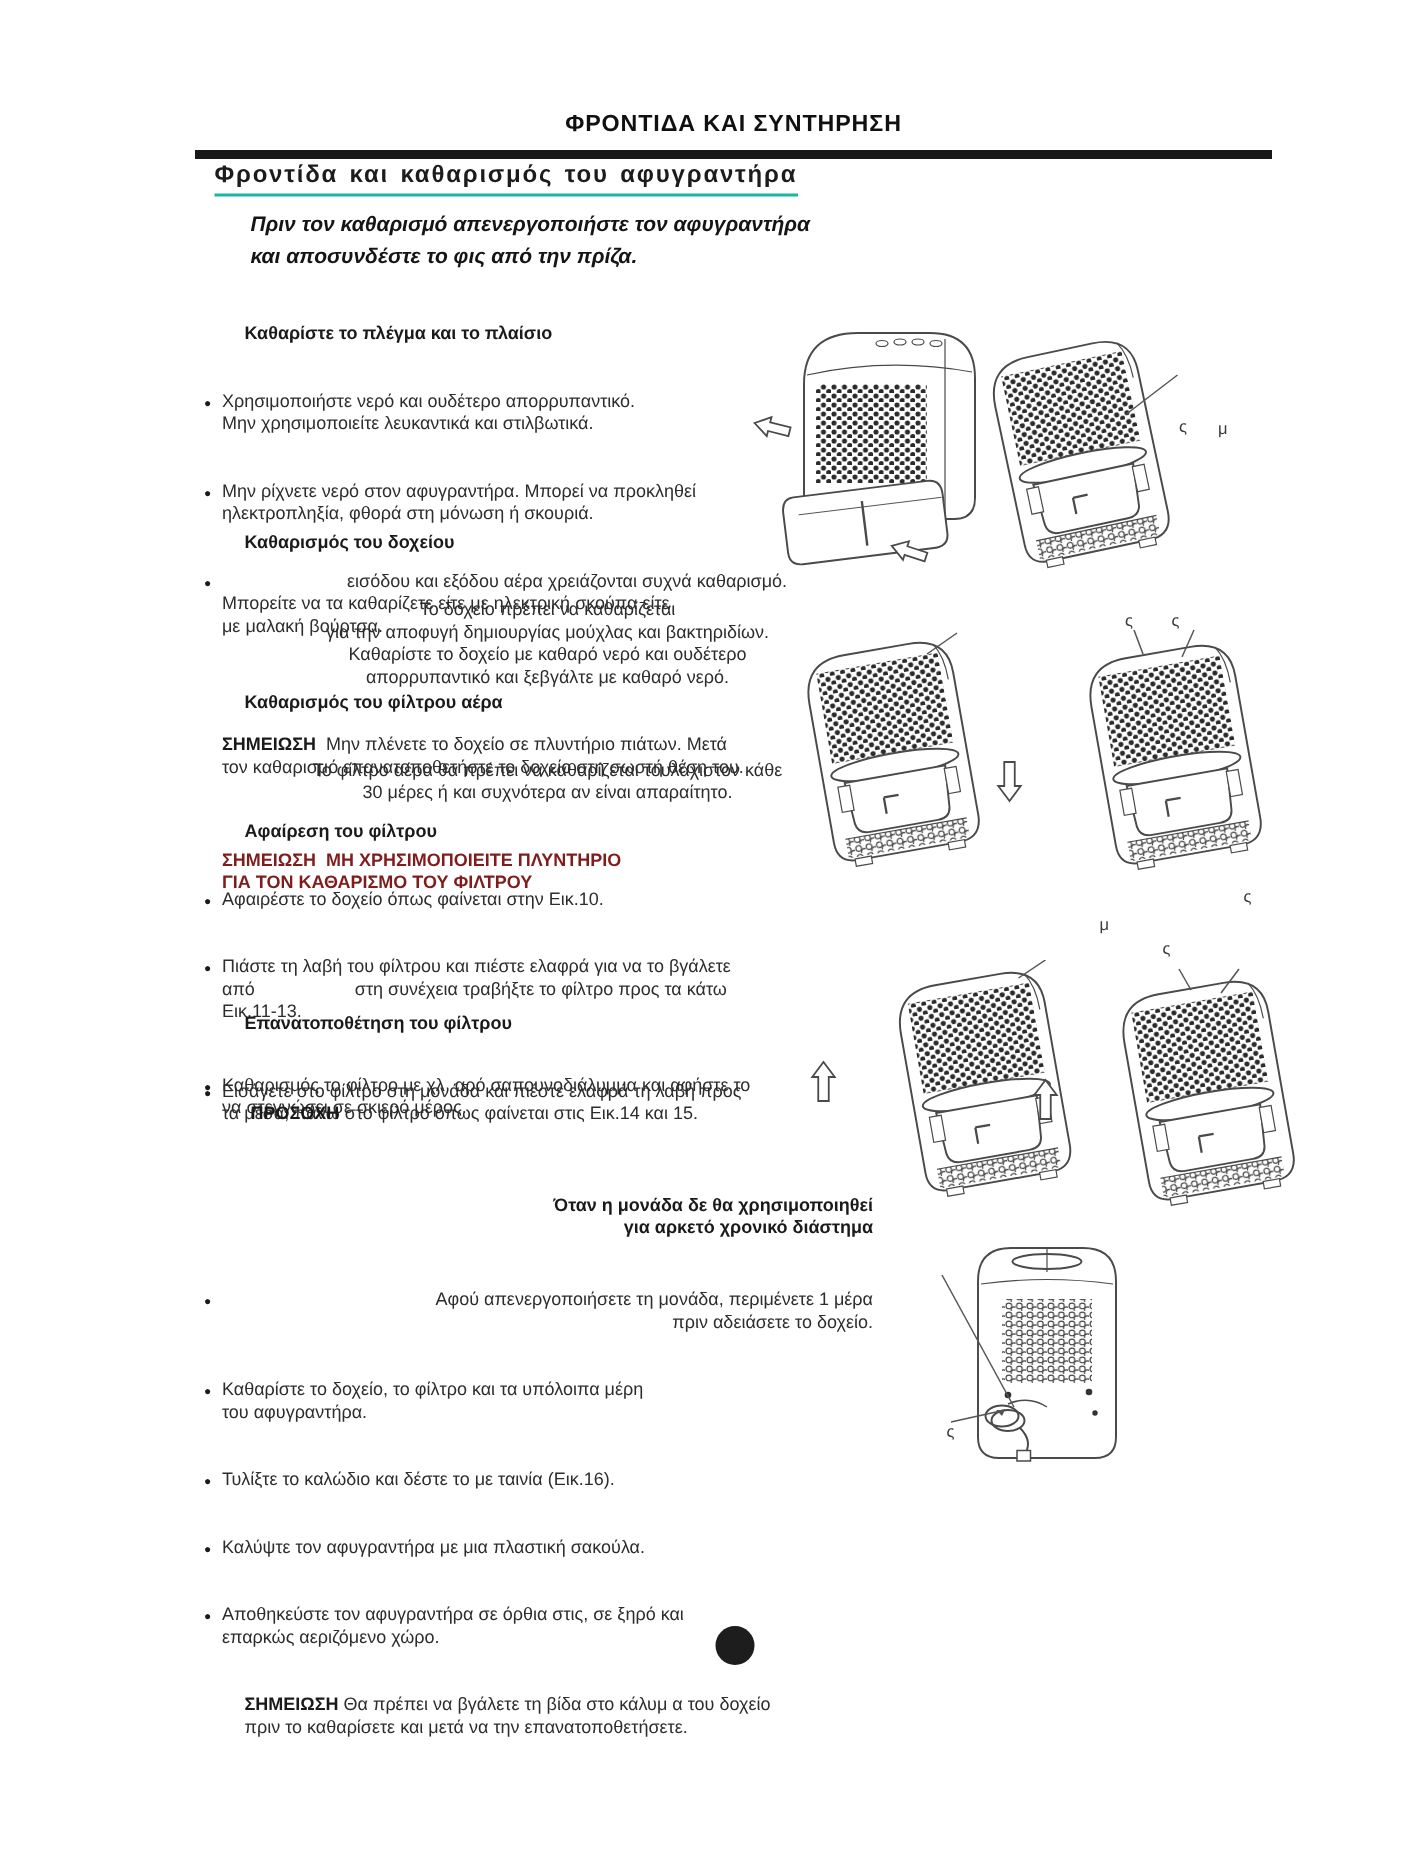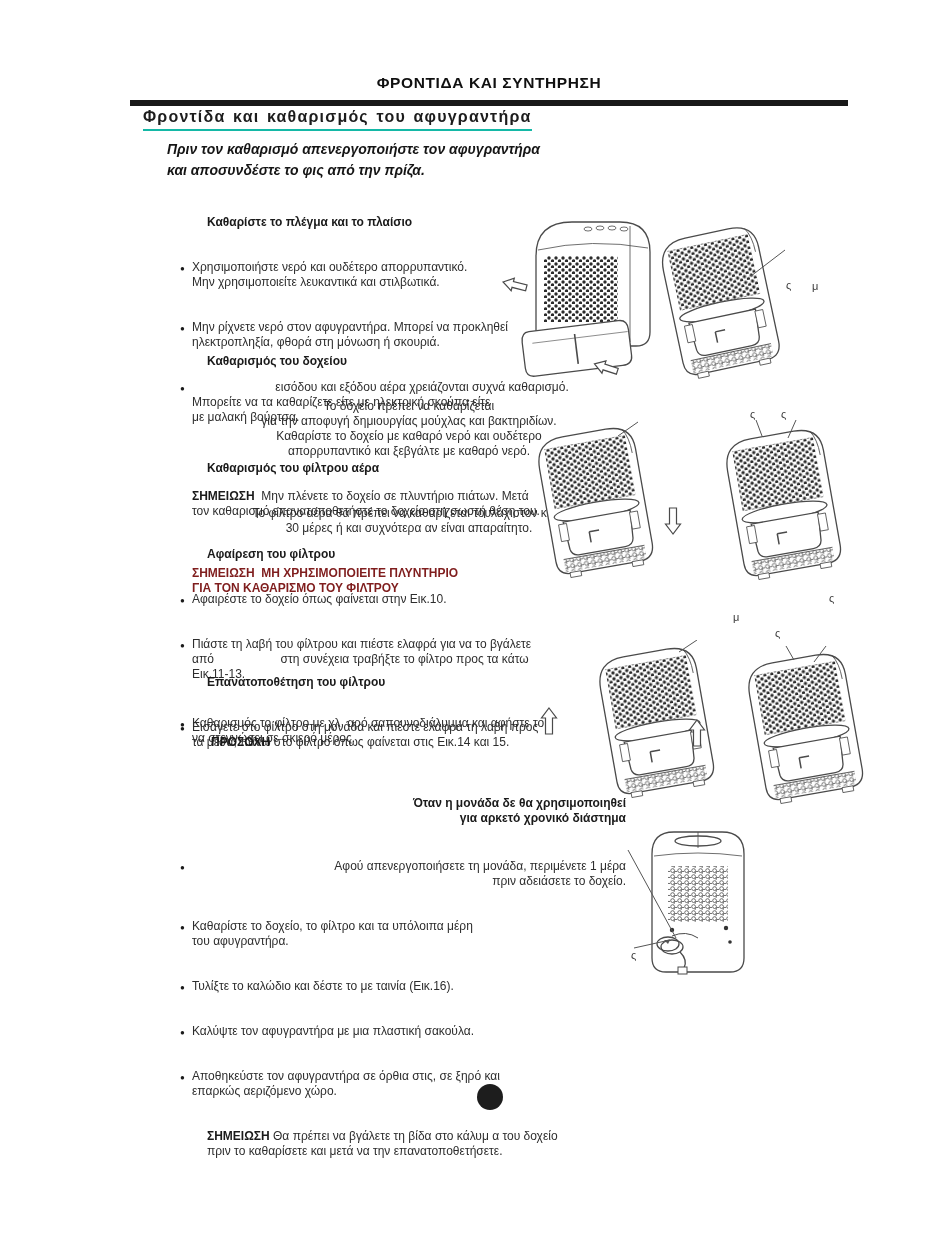--- a/index.html
+++ b/index.html
@@ -15,21 +15,21 @@
   .h-rule{ top:100px; left:130px; width:718px; height:6px; background:#191919; }
   .doc-title{
     top:108px; left:143px; font-size:16px; font-weight:bold; letter-spacing:1.2px;
     word-spacing:2px; color:#1c1c1c; border-bottom:2px solid #14b8a6; padding-bottom:3px;
   }
   .warning{
     top:139px; left:141px; font-size:14px; font-weight:bold; font-style:italic;
     line-height:21px; white-space:pre-wrap; color:#151515;margin-left:26px;
   }
   .sec{ position:absolute; left:137px; width:445px; font-size:12px; line-height:15px;
-        white-space:pre-wrap; color:#2d2d2d;margin-left:44px;}
+        white-space:pre-wrap; color:#2d2d2d;}
   .sec .head{ margin-left:26px; font-weight:bold; color:#1a1a1a;}
   .sec .txt{ margin-left:11px;text-align:center; }
   .sec .note{ margin-left:11px; }
   .sec .note b{ color:#1a1a1a; }
   .sec .boldnote{ margin-left:11px; font-weight:bold; color:#7f1d1d;}
   .bullet{ position:relative; margin-left:11px; }
   .bullet .dot{ position:absolute; left:-12px; top:1px; font-size:8px; line-height:15px; color:#1a1a1a;}
   .gap4{ margin-top:4px; }
   .gap3{ margin-top:3px;text-align:right; }
   .indent1{ text-indent:8px; }

